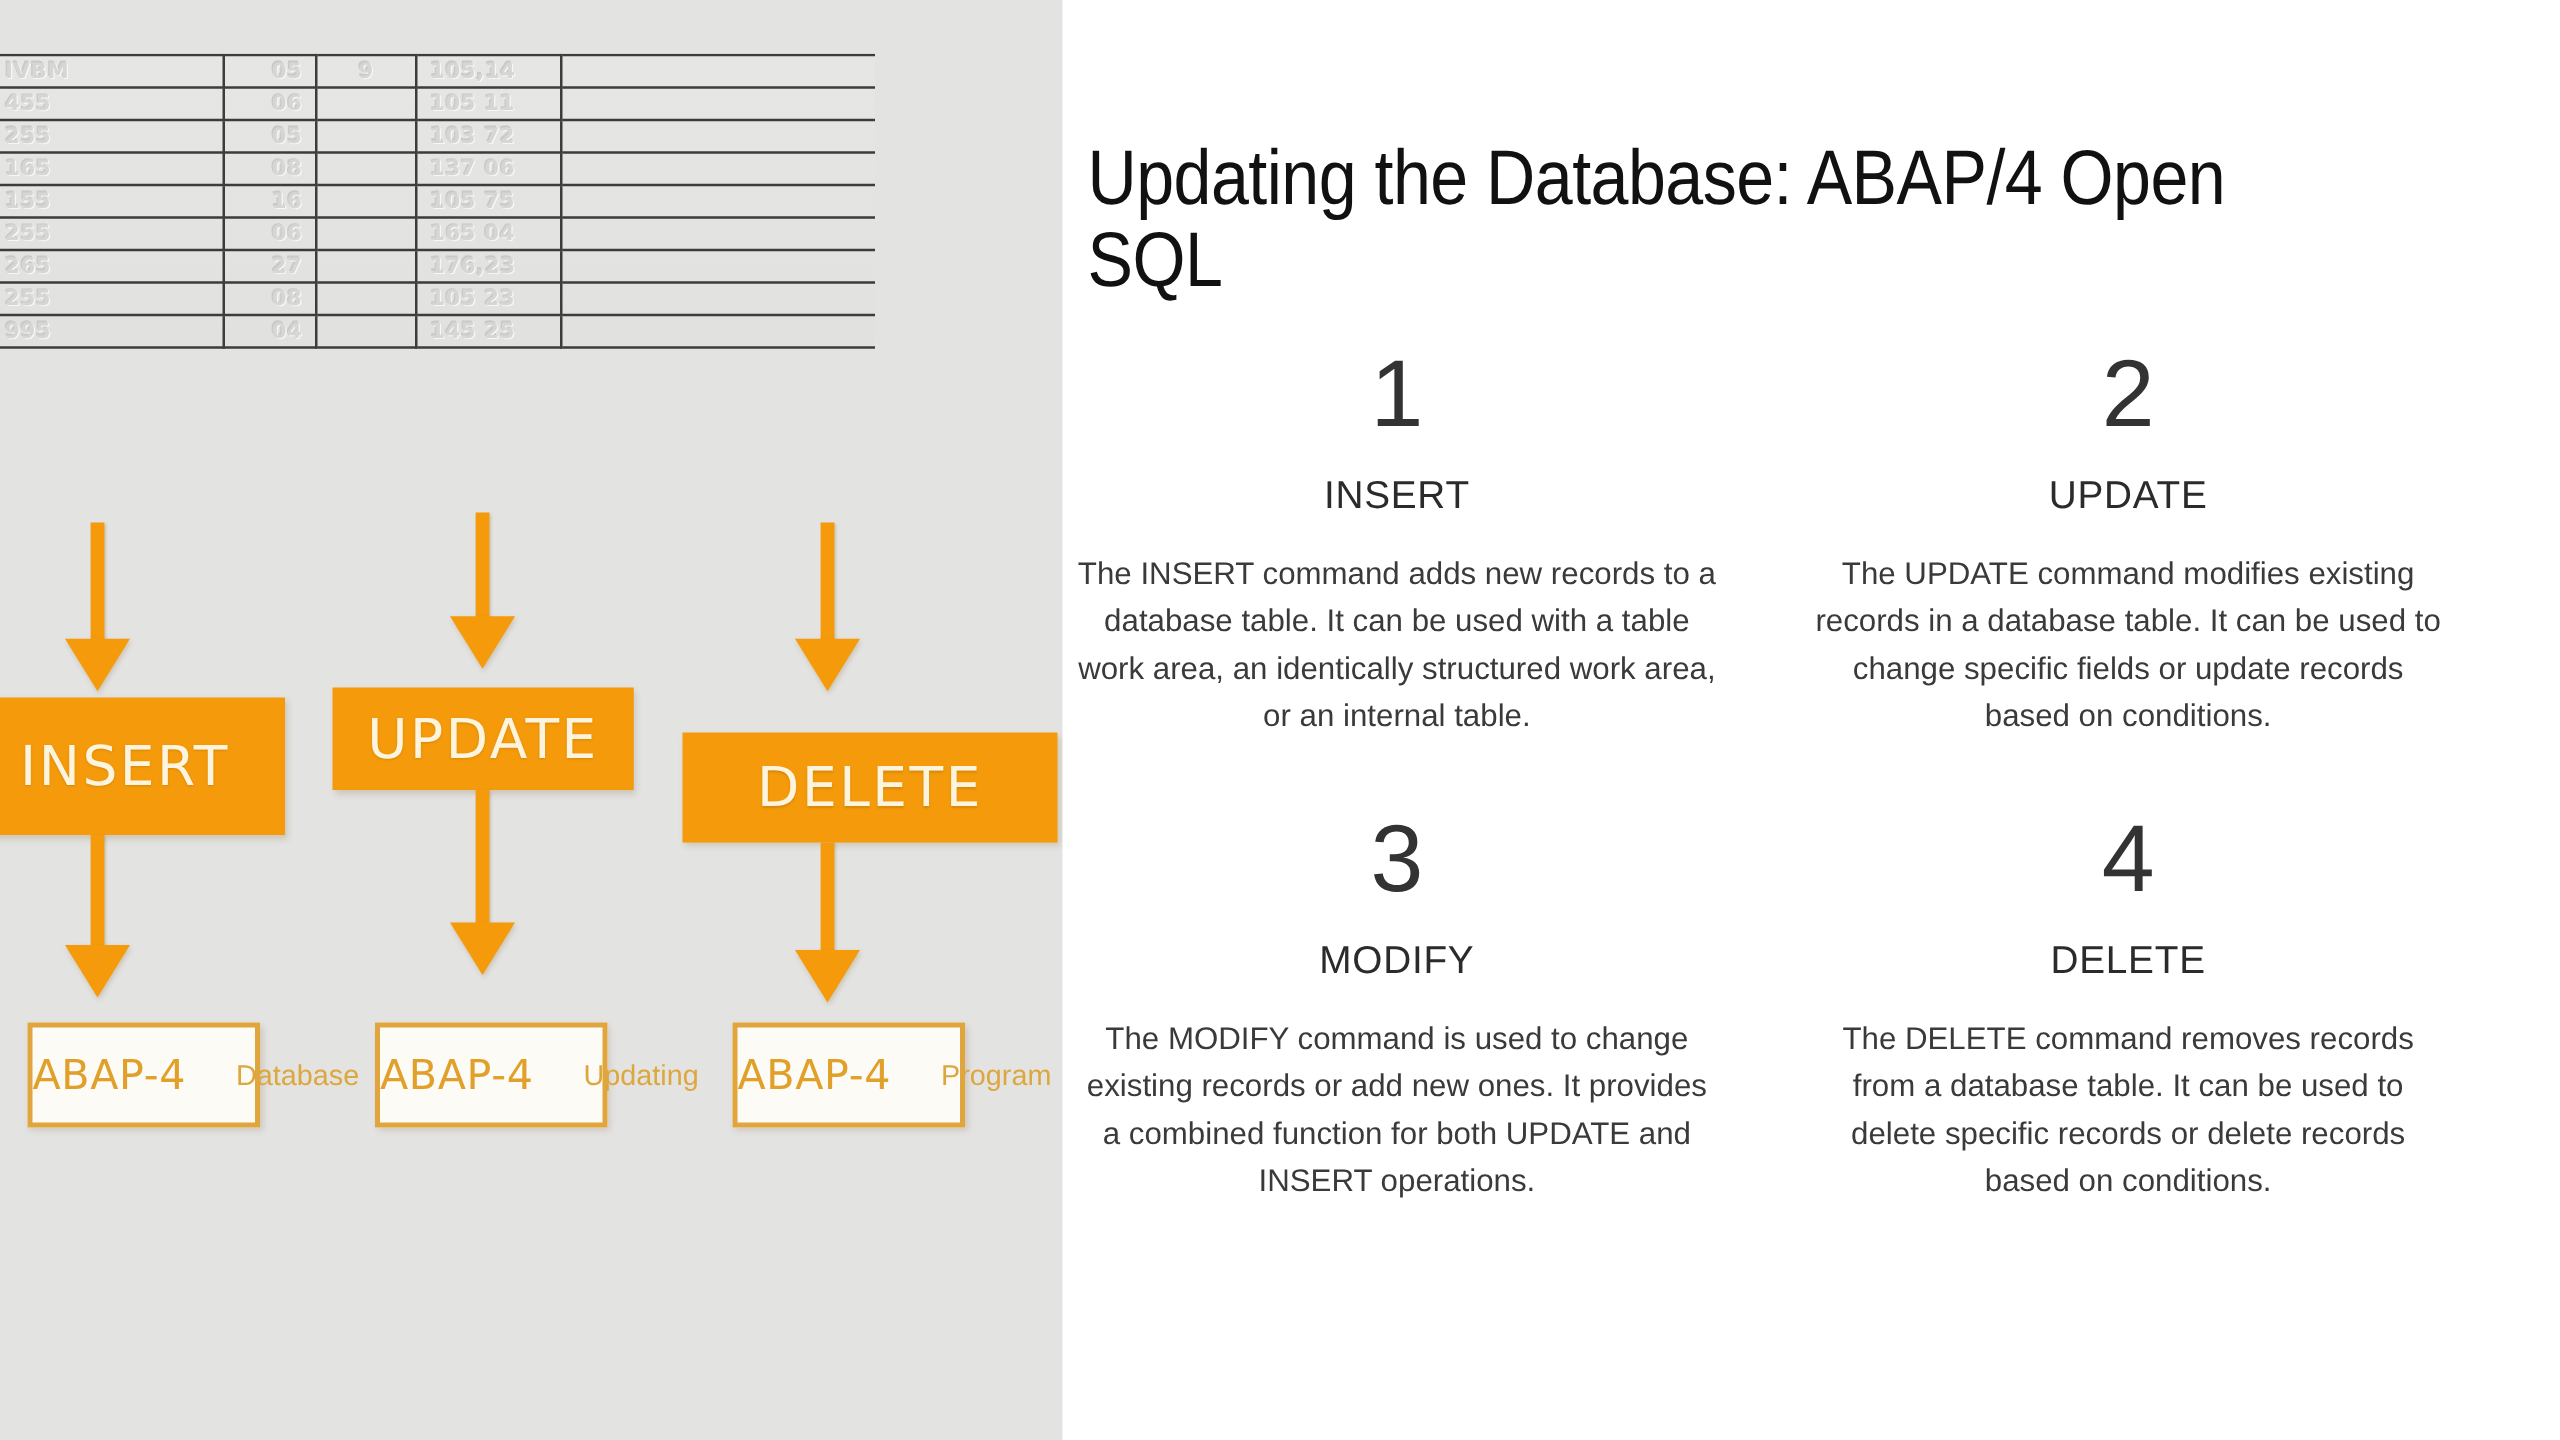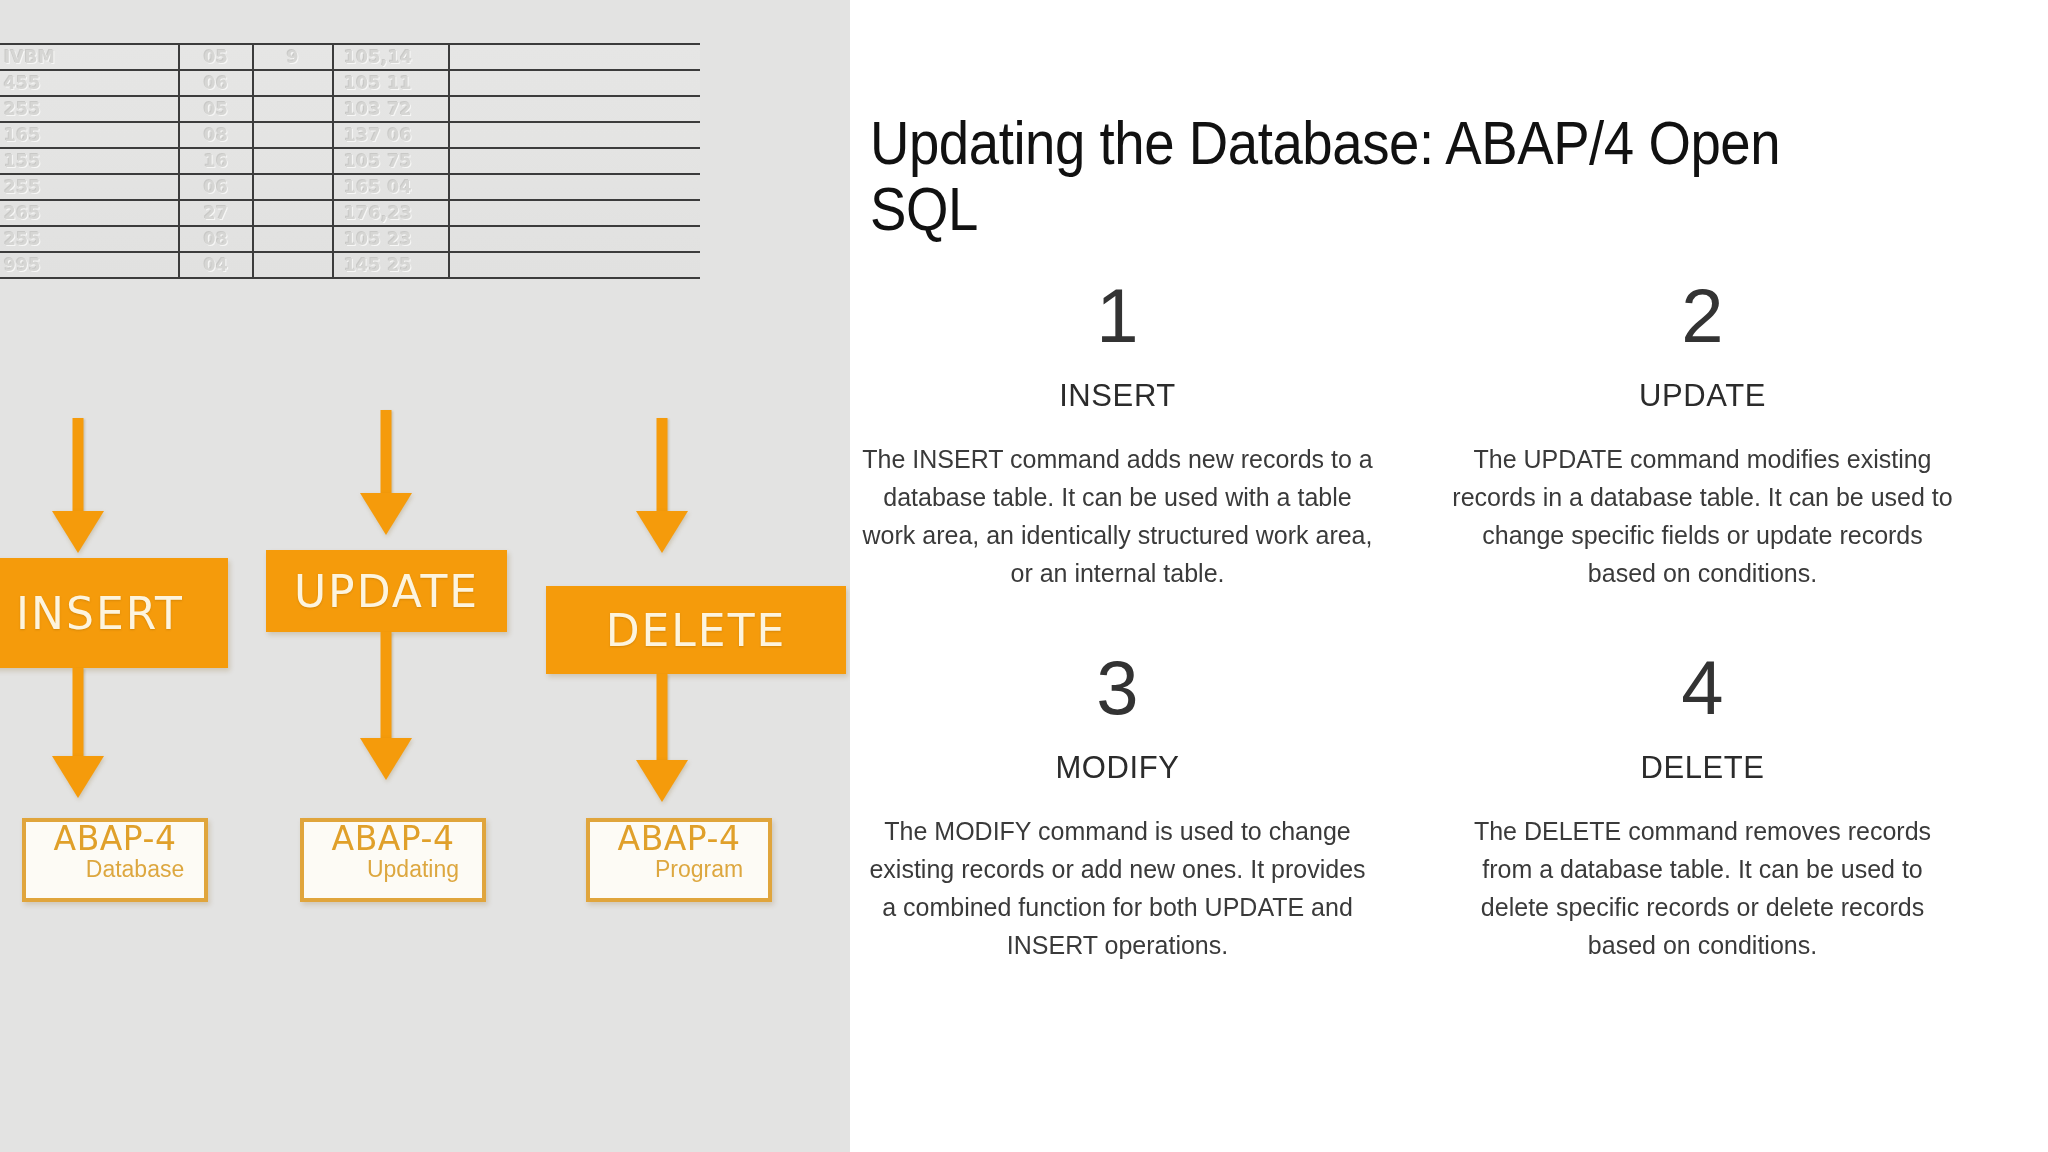--- a/index.html
+++ b/index.html
@@ -54,21 +54,21 @@
     padding: 0 10px;
     font-family: "DejaVu Sans", sans-serif;
     font-size: 17px;
     font-weight: 700;
     letter-spacing: 0.5px;
     color: #d6d6d4;
     text-shadow: 1px 1px 0 #f7f7f6, -1px -1px 0 #c9c9c7;
     white-space: nowrap;
   }
   .sheet-table td.c-name  { width: 164px; }
-  .sheet-table td.c-num   { width: 52px;  text-align: center; }
+  .sheet-table td.c-num   { width: 52px;  text-align: right; }
   .sheet-table td.c-qty   { width: 58px;  text-align: center; }
   .sheet-table td.c-val   { width: 94px;  text-align: left; }
   .sheet-table td.c-blank { width: 340px; }
   .sheet-fade {
     position: absolute;
     left: 0; bottom: 0;
     width: 708px; height: 34px;
     background: linear-gradient(180deg, rgba(227,227,226,0) 0%, rgba(227,227,226,1) 88%);
     pointer-events: none;
   }
@@ -115,21 +115,21 @@
     text-shadow: 0 1px 2px rgba(140,90,0,0.30);
     white-space: nowrap;
   }
 
   .abap-box {
     position: absolute;
     background: #fdfbf5;
     border: 4px solid #e0a53c;
     box-shadow: 2px 3px 5px rgba(120,80,0,0.18);
     display: flex;
-    flex-direction: column;
+    flex-direction: row;
     align-items: center;
     justify-content: flex-start;
     line-height: 1.02;
   }
   .abap-box .abap-title {
     font-family: "DejaVu Sans", sans-serif;
     font-size: 33px;
     font-weight: 400;
     letter-spacing: 0.5px;
     color: #e0a02a;

